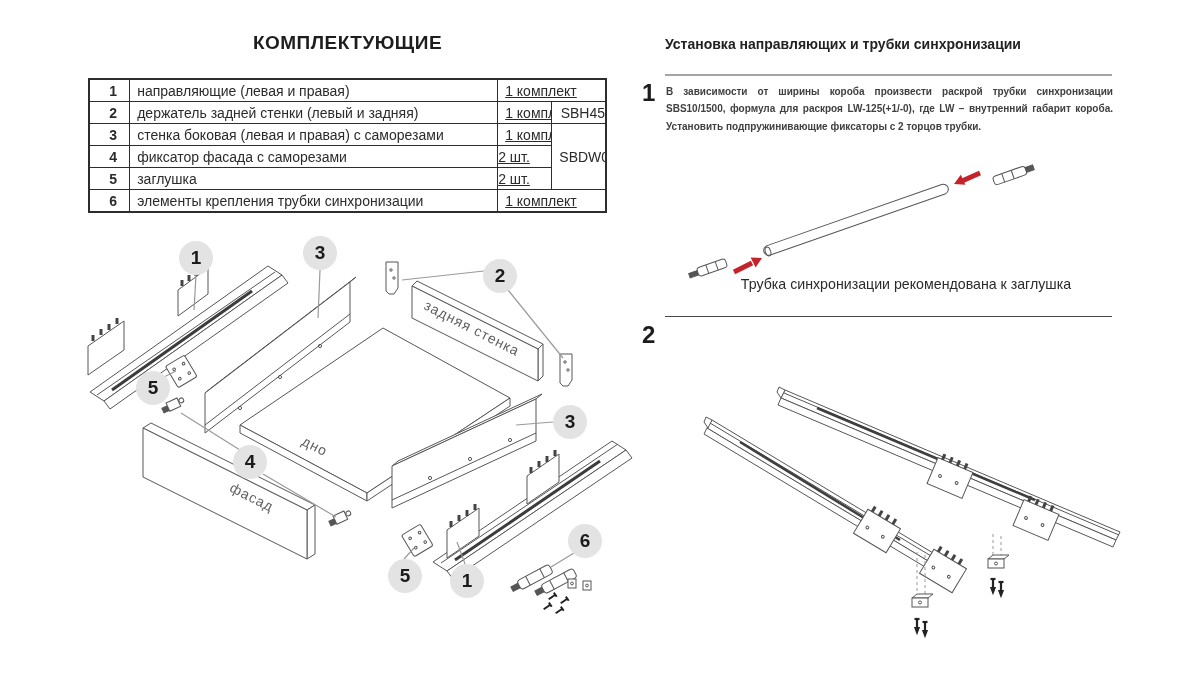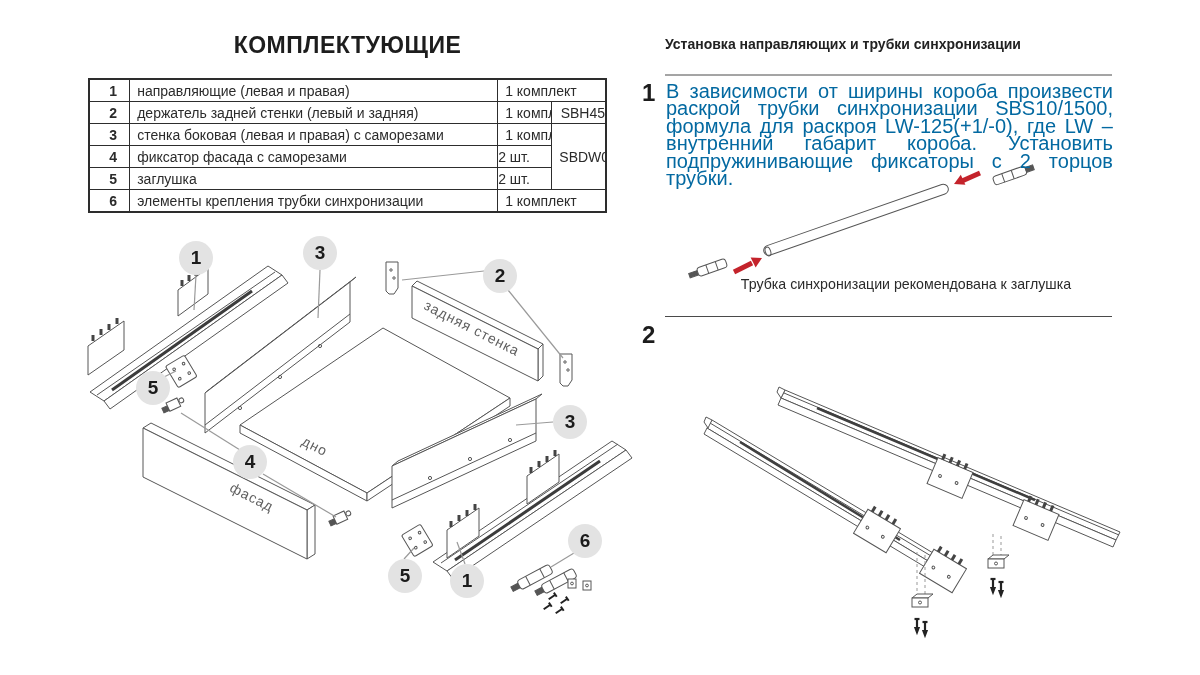--- a/index.html
+++ b/index.html
@@ -1,32 +1,32 @@
 <!DOCTYPE html>
 <html><head>
 <meta charset="utf-8">
 <style>
   html,body{margin:0;padding:0;background:#fff;}
   .page{position:relative;width:1200px;height:675px;background:#fff;overflow:hidden;
         font-family:"Liberation Sans", sans-serif;color:#2b2b2b;}
   .art{position:absolute;left:0;top:0;width:1200px;height:675px;}
   .title-left{position:absolute;left:88px;top:32px;width:519px;text-align:center;
-              font-size:23px;font-weight:bold;letter-spacing:.5px;color:#1d1d1d;}
+              font-size:19px;font-weight:bold;letter-spacing:.5px;color:#1d1d1d;}
   table.parts{position:absolute;left:88px;top:78px;width:519px;border-collapse:collapse;
               table-layout:fixed;border:2px solid #2d2d2d;}
   table.parts td{border:1.4px solid #2d2d2d;height:21px;font-size:14px;vertical-align:middle;
                  padding:0 0 0 7px;white-space:nowrap;overflow:hidden;}
   td.cnum{width:27px;text-align:center;font-weight:bold;font-size:17px;padding:0;}
   td.cdesc{width:313px;}
-  td.cqty{width:86px;}
+  td.cqty{width:86px;text-decoration:underline;}
   td.cqty.center{text-align:left;padding:0;}
   td.ccode{width:85px;text-align:right;padding:0;font-size:14.5px;}
   .rh{position:absolute;left:665px;top:36px;width:447px;font-size:14px;font-weight:bold;color:#222;}
   .stepnum{position:absolute;font-size:24px;font-weight:bold;color:#1c1c1c;}
-  .steptext{position:absolute;width:447px;font-size:20px;line-height:17.4px;text-align:justify;color:#0369a1;}
+  .steptext{position:absolute;width:447px;font-size:10px;line-height:17.4px;text-align:justify;color:#404040;font-weight:bold;}
   .tubecap{position:absolute;left:700px;top:277px;width:412px;text-align:center;
            font-size:14.2px;line-height:15.8px;color:#2b2b2b;}
   .plabel{position:absolute;text-align:center;font-size:14px;color:#5f5f5f;letter-spacing:1px;}
   .callout{position:absolute;width:34px;height:34px;border-radius:50%;background:#e3e3e3;
            color:#1b1b1b;font-size:19px;font-weight:bold;text-align:center;line-height:34px;}
 </style>
 </head>
 <body>
 
 <div class="page">

